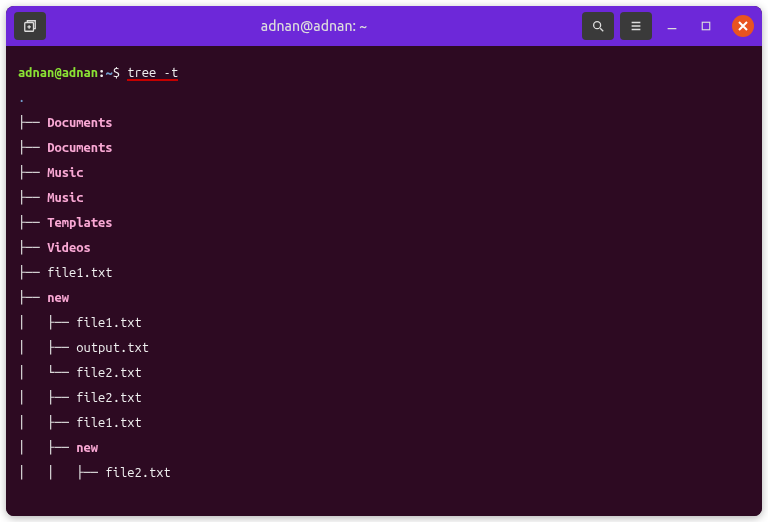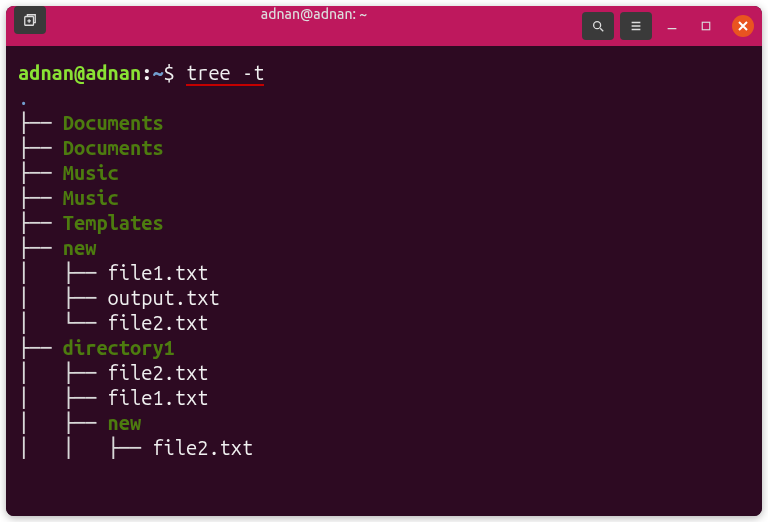--- a/index.html
+++ b/index.html
@@ -14,22 +14,23 @@
       margin: 6px;
       width: 756px;
       height: 510px;
       border-radius: 8px;
       overflow: hidden;
       box-shadow: 0 2px 8px rgba(0,0,0,0.3);
       background: #2d0a22;
     }
     .titlebar {
       height: 40px;
-      background: #be185d;
+      background: #6d28d9;
       display: flex;
+      align-items: center;
       padding: 0 8px;
       gap: 8px;
     }
     .tb-btn {
       width: 32px;
       height: 28px;
       border-radius: 4px;
       background: #3a3a3a;
       display: flex;
       align-items: center;
@@ -63,36 +64,36 @@
       background: #e95420;
       color: #fff;
       display: flex;
       align-items: center;
       justify-content: center;
       margin-left: 6px;
     }
     .win-close svg { width: 10px; height: 10px; stroke: #fff; stroke-width: 2; }
     .terminal {
       padding: 14px 12px;
-      font-size: 20px;
+      font-size: 13px;
       line-height: 25px;
       color: #f0f0f0;
       background: #2d0a22;
       height: calc(100% - 40px);
     }
     .line { white-space: pre; font-family: 'Ubuntu Mono', monospace; }
     .prompt-user { color: #8ae234; font-weight: bold; }
     .prompt-path { color: #729fcf; font-weight: bold; }
     .prompt-colon { color: #f0f0f0; font-weight: bold; }
     .prompt-dollar { color: #f0f0f0; }
     .cmd { color: #f0f0f0; position: relative; }
     .underline-red { border-bottom: 2px solid #c40000; }
     .dot { color: #729fcf; }
     .branch { color: #d8d8d8; }
-    .dir { color: #4d7c0f; font-weight: bold; }
+    .dir { color: #f9a8d4; font-weight: bold; }
     .file { color: #f0f0f0; }
   </style>
 </head>
 <body>
 
 <div class="window">
   <div class="titlebar">
     <div class="tb-btn">
       <svg viewBox="0 0 16 16">
           <rect x="2" y="4" width="10" height="10" rx="1"></rect>
@@ -133,24 +134,25 @@
 
   <div class="terminal">
     <div class="line"><span class="prompt-user">adnan@adnan</span><span class="prompt-colon">:</span><span class="prompt-path">~</span><span class="prompt-dollar">$</span><span> </span><span class="cmd underline-red">tree -t</span></div>
     <div class="line"><span class="dot">.</span></div>
     <div id="tree-output">
         <div class="line"><span class="branch">├── </span><span class="dir">Documents</span></div>
         <div class="line"><span class="branch">├── </span><span class="dir">Documents</span></div>
         <div class="line"><span class="branch">├── </span><span class="dir">Music</span></div>
         <div class="line"><span class="branch">├── </span><span class="dir">Music</span></div>
         <div class="line"><span class="branch">├── </span><span class="dir">Templates</span></div>
+        <div class="line"><span class="branch">├── </span><span class="dir">Videos</span></div>
+        <div class="line"><span class="branch">├── </span><span class="file">file1.txt</span></div>
         <div class="line"><span class="branch">├── </span><span class="dir">new</span></div>
         <div class="line"><span class="branch">│   ├── </span><span class="file">file1.txt</span></div>
         <div class="line"><span class="branch">│   ├── </span><span class="file">output.txt</span></div>
         <div class="line"><span class="branch">│   └── </span><span class="file">file2.txt</span></div>
-        <div class="line"><span class="branch">├── </span><span class="dir">directory1</span></div>
         <div class="line"><span class="branch">│   ├── </span><span class="file">file2.txt</span></div>
         <div class="line"><span class="branch">│   ├── </span><span class="file">file1.txt</span></div>
         <div class="line"><span class="branch">│   ├── </span><span class="dir">new</span></div>
         <div class="line"><span class="branch">│   │   ├── </span><span class="file">file2.txt</span></div>
       </div>
   </div>
 </div>
 
 </body></html>

